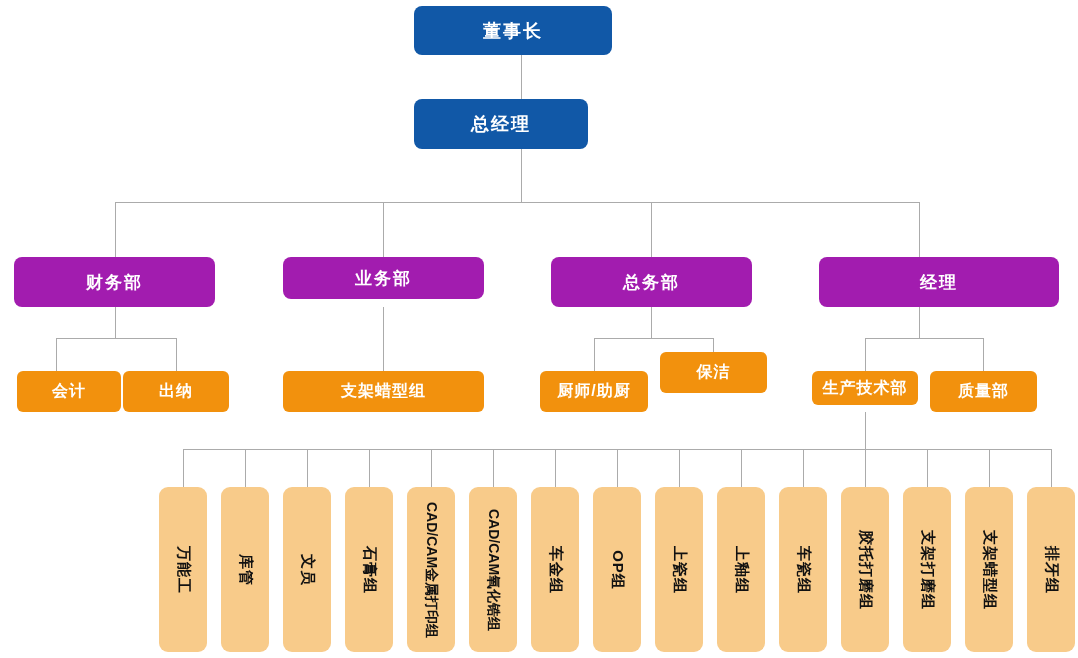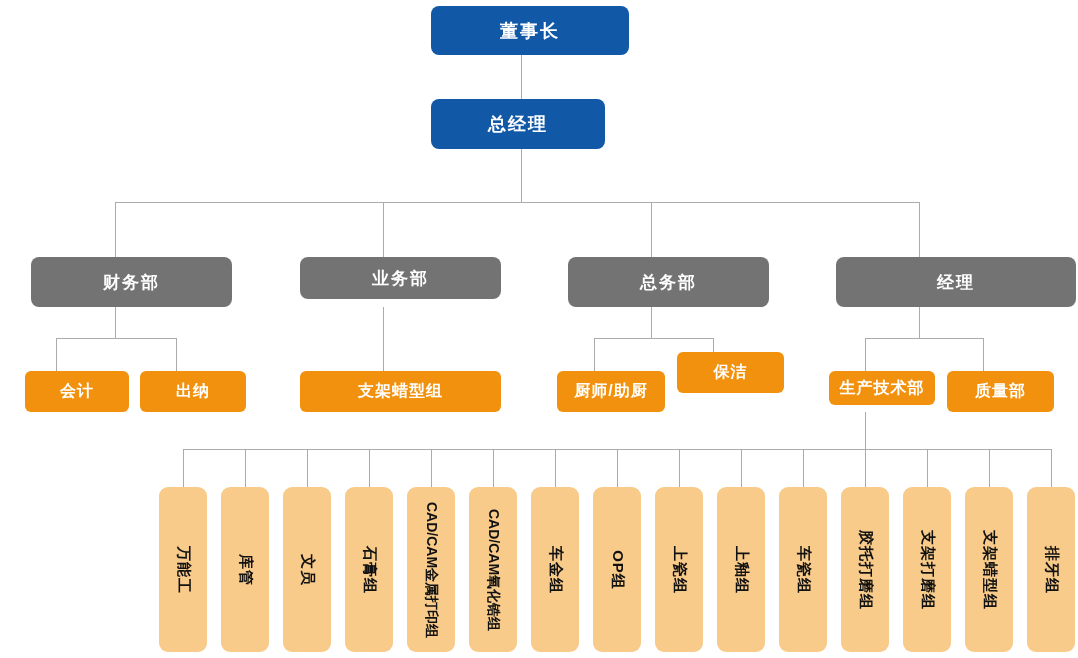--- a/index.html
+++ b/index.html
@@ -9,24 +9,23 @@
     background:#ffffff;
     font-family:"Liberation Sans", sans-serif;
     overflow:hidden;
   }
   .box{
     position:absolute;
     display:flex;align-items:center;justify-content:center;
     color:#ffffff;font-weight:bold;
     box-sizing:border-box;
     text-align:right;
-    margin-left:17px;
   }
   .exec{background:#1158A7;border-radius:8px;font-size:18px;letter-spacing:2px;}
-  .dept{background:#737373;border-radius:8px;font-size:17px;letter-spacing:2px;}
+  .dept{background:#a21caf;border-radius:8px;font-size:17px;letter-spacing:2px;}
   .team{background:#F2910D;border-radius:6px;font-size:16px;letter-spacing:1px;}
   .group{
     position:absolute;
     background:#F8CB8A;border-radius:9px;
     width:48px;height:165px;top:487px;
   }
   .vtext{
     position:absolute;left:50%;top:50%;
     transform:translate(-50%,-50%) rotate(90deg);
     white-space:nowrap;
@@ -85,21 +84,21 @@
   <div class="vl" style="left:1051px;top:449px;height:38px"></div>
 
   <div class="box exec" style="left:414px;top:6px;width:198px;height:49px">董事长</div>
   <div class="box exec" style="left:414px;top:99px;width:174px;height:50px">总经理</div>
 
   <div class="box dept" style="left:14px;top:257px;width:201px;height:50px">财务部</div>
   <div class="box dept" style="left:283px;top:257px;width:201px;height:42px">业务部</div>
   <div class="box dept" style="left:551px;top:257px;width:201px;height:50px">总务部</div>
   <div class="box dept" style="left:819px;top:257px;width:240px;height:50px">经理</div>
 
-  <div class="box team" style="left:8px;top:371px;width:104px;height:41px">会计</div>
+  <div class="box team" style="left:17px;top:371px;width:104px;height:41px">会计</div>
   <div class="box team" style="left:123px;top:371px;width:106px;height:41px">出纳</div>
   <div class="box team" style="left:283px;top:371px;width:201px;height:41px">支架蜡型组</div>
   <div class="box team" style="left:540px;top:371px;width:108px;height:41px">厨师/助厨</div>
   <div class="box team" style="left:660px;top:352px;width:107px;height:41px">保洁</div>
   <div class="box team" style="left:812px;top:371px;width:106px;height:34px">生产技术部</div>
   <div class="box team" style="left:930px;top:371px;width:107px;height:41px">质量部</div>
 
   <div class="group" style="left:159px">
     <span class="vtext">万能工</span>
     </div>

